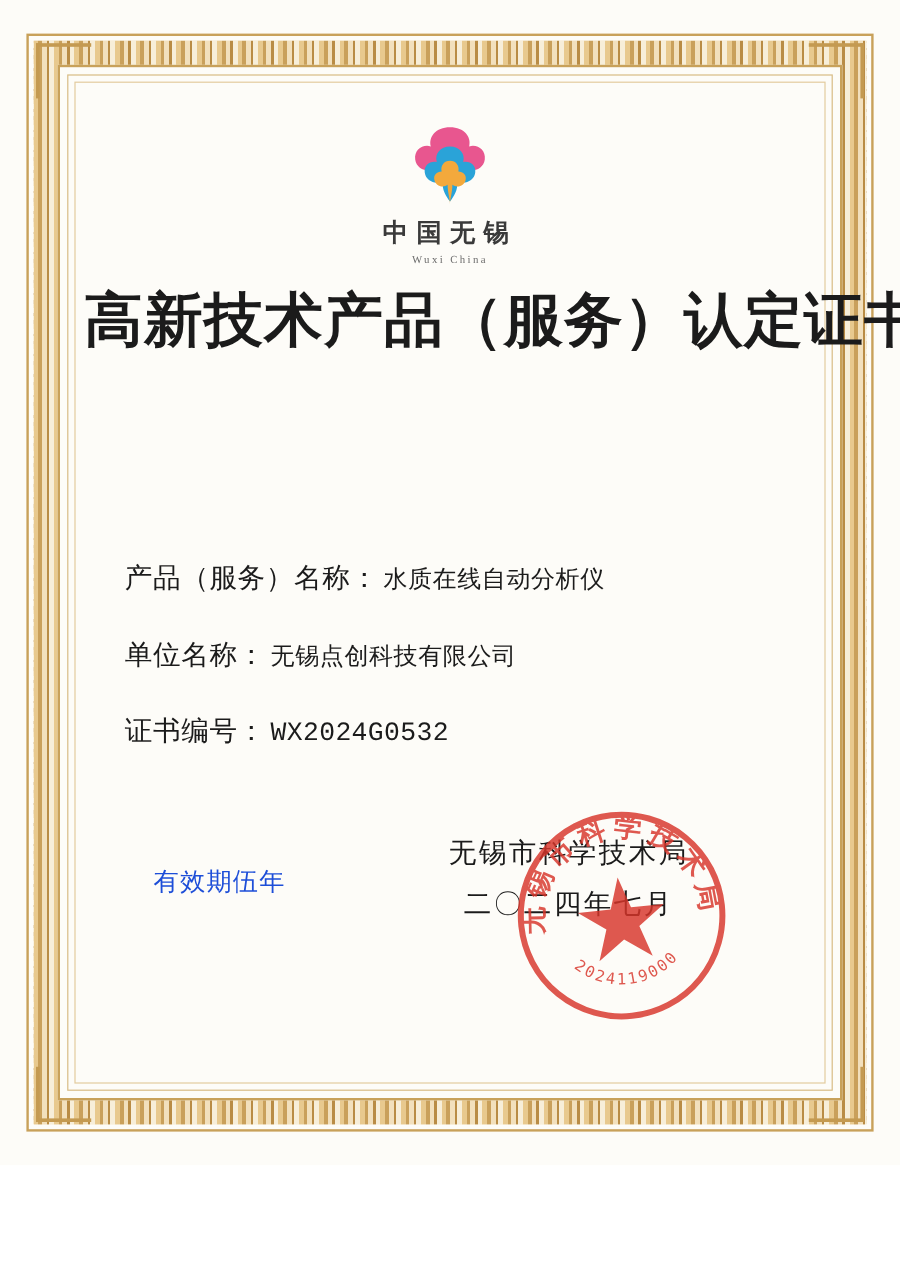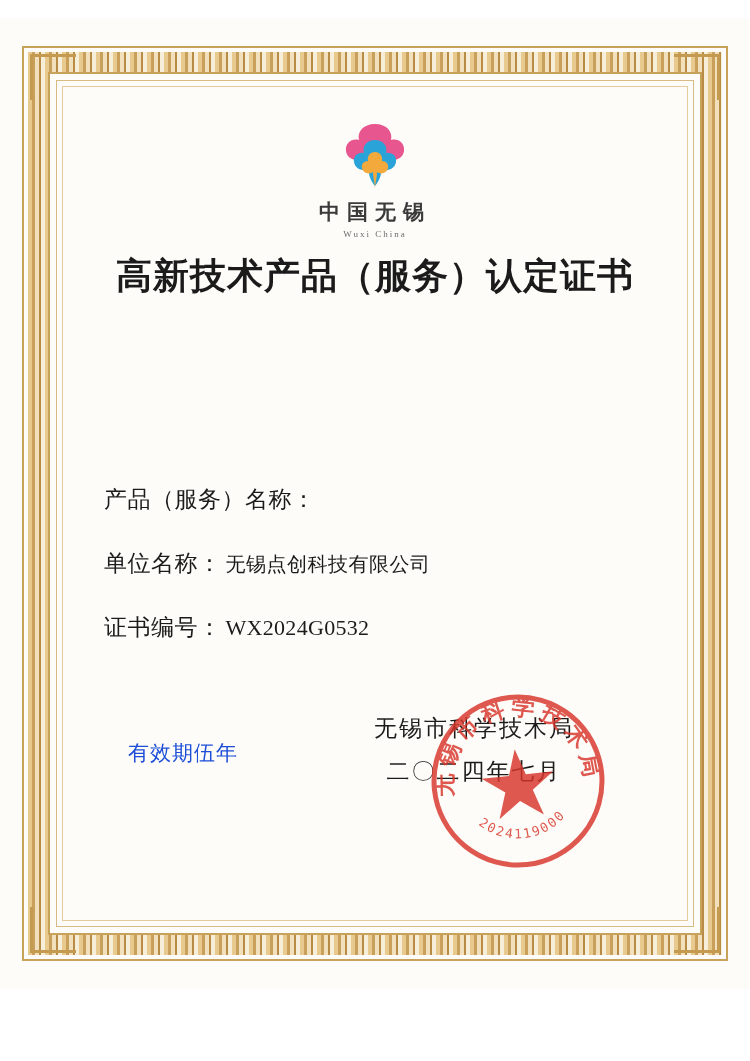--- a/index.html
+++ b/index.html
@@ -13,21 +13,20 @@
     font-family: "Liberation Serif", serif;
     overflow: hidden;
   }
 
   .certificate {
     position: relative;
     width: 750px;
     height: 971px;
     background: #fdfcf8;
     box-sizing: border-box;
-    margin-top: 18px;
   }
 
   
   .border-outer {
     position: absolute;
     left: 22px;
     top: 28px;
     right: 22px;
     bottom: 28px;
     border: 2px solid #c8a15a;
@@ -146,21 +145,21 @@
   }
 
   .cert-title {
     position: absolute;
     left: 0;
     right: 0;
     top: 158px;
     text-align: center;
     font-family: "DejaVu Sans", sans-serif;
     font-weight: bold;
-    font-size: 36px;
+    font-size: 49px;
     letter-spacing: 1px;
     color: #1b1b1b;
     white-space: nowrap;
   }
 
   .fields {
     position: absolute;
     left: 34px;
     right: 38px;
     top: 390px;
@@ -178,21 +177,21 @@
     letter-spacing: 0.5px;
   }
   .field-value {
     font-family: "Liberation Serif", serif;
     font-size: 20px;
     color: #1b1b1b;
     letter-spacing: 0.5px;
     margin-left: 4px;
   }
   .field-value.latin {
-    font-family: Liberation Serif, serif;
+    font-family: Liberation Mono, monospace;
     font-size: 22px;
     letter-spacing: 0.3px;
     text-align: center;
   }
 
   
   .footer {
     position: absolute;
     left: 38px;
     right: 38px;
@@ -266,20 +265,21 @@
       </svg>
       <div class="logo-text">中国无锡</div>
       <div class="logo-sub">Wuxi China</div>
     </div>
 
     <div class="cert-title">高新技术产品（服务）认定证书</div>
 
     <div class="fields">
       <div class="field-row">
         <span class="field-label">产品（服务）名称：</span>
+        <span class="field-value">水质在线自动分析仪</span>
       </div>
       <div class="field-row">
         <span class="field-label">单位名称：</span>
         <span class="field-value">无锡点创科技有限公司</span>
       </div>
       <div class="field-row">
         <span class="field-label">证书编号：</span>
         <span class="field-value latin">WX2024G0532</span>
       </div>
     </div>

